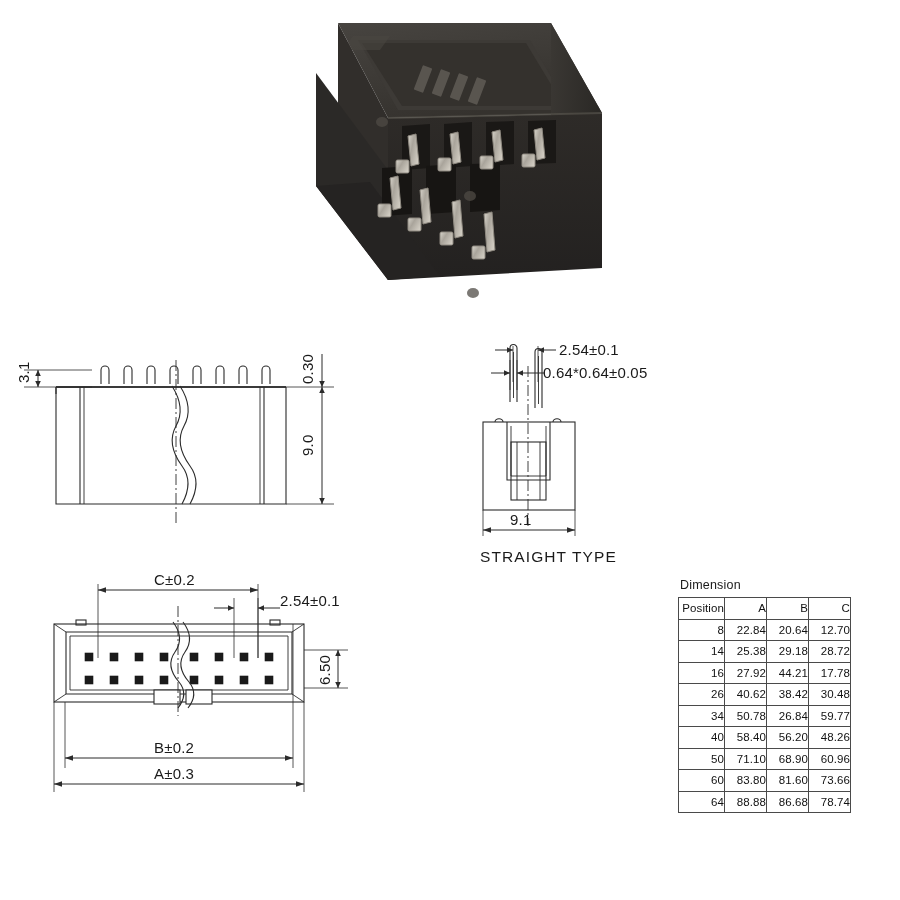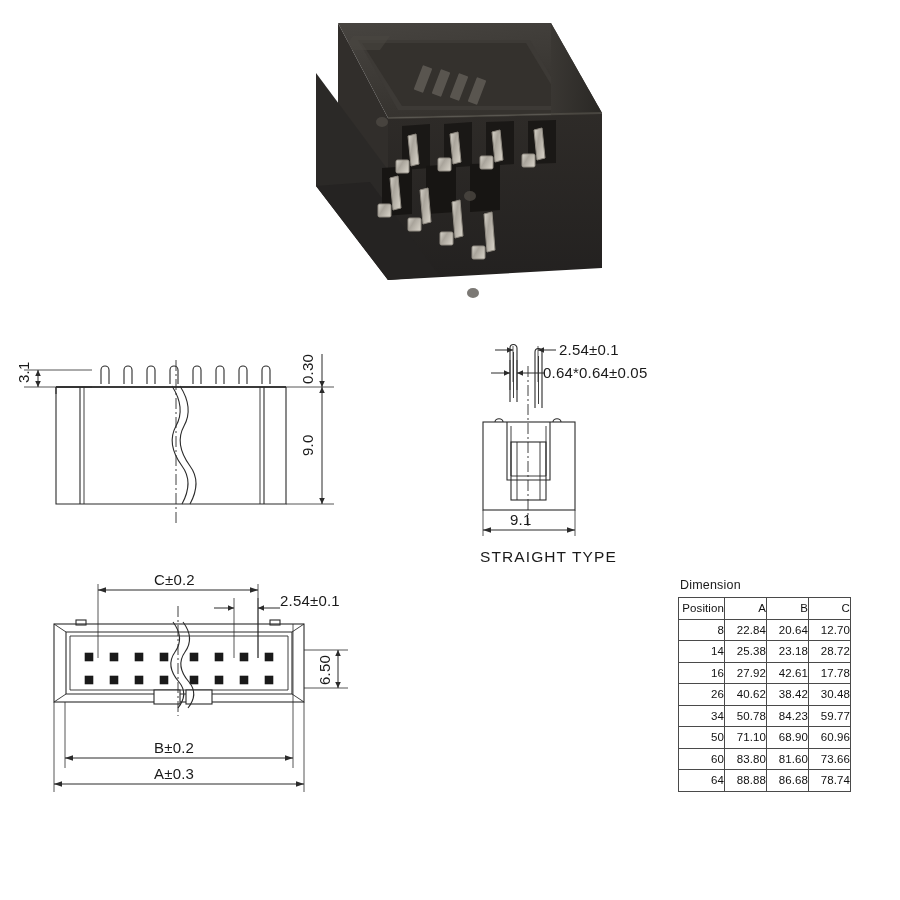--- a/index.html
+++ b/index.html
@@ -414,40 +414,46 @@
       <tbody id="dim-body">
           <tr>
             <td>8</td>
             <td>22.84</td>
             <td>20.64</td>
             <td>12.70</td>
           </tr>
           <tr>
             <td>14</td>
             <td>25.38</td>
-            <td>23.18</td>
+            <td>29.18</td>
             <td>28.72</td>
           </tr>
           <tr>
             <td>16</td>
             <td>27.92</td>
-            <td>42.61</td>
+            <td>44.21</td>
             <td>17.78</td>
           </tr>
           <tr>
             <td>26</td>
             <td>40.62</td>
             <td>38.42</td>
             <td>30.48</td>
           </tr>
           <tr>
             <td>34</td>
             <td>50.78</td>
-            <td>84.23</td>
+            <td>26.84</td>
             <td>59.77</td>
+          </tr>
+          <tr>
+            <td>40</td>
+            <td>58.40</td>
+            <td>56.20</td>
+            <td>48.26</td>
           </tr>
           <tr>
             <td>50</td>
             <td>71.10</td>
             <td>68.90</td>
             <td>60.96</td>
           </tr>
           <tr>
             <td>60</td>
             <td>83.80</td>

